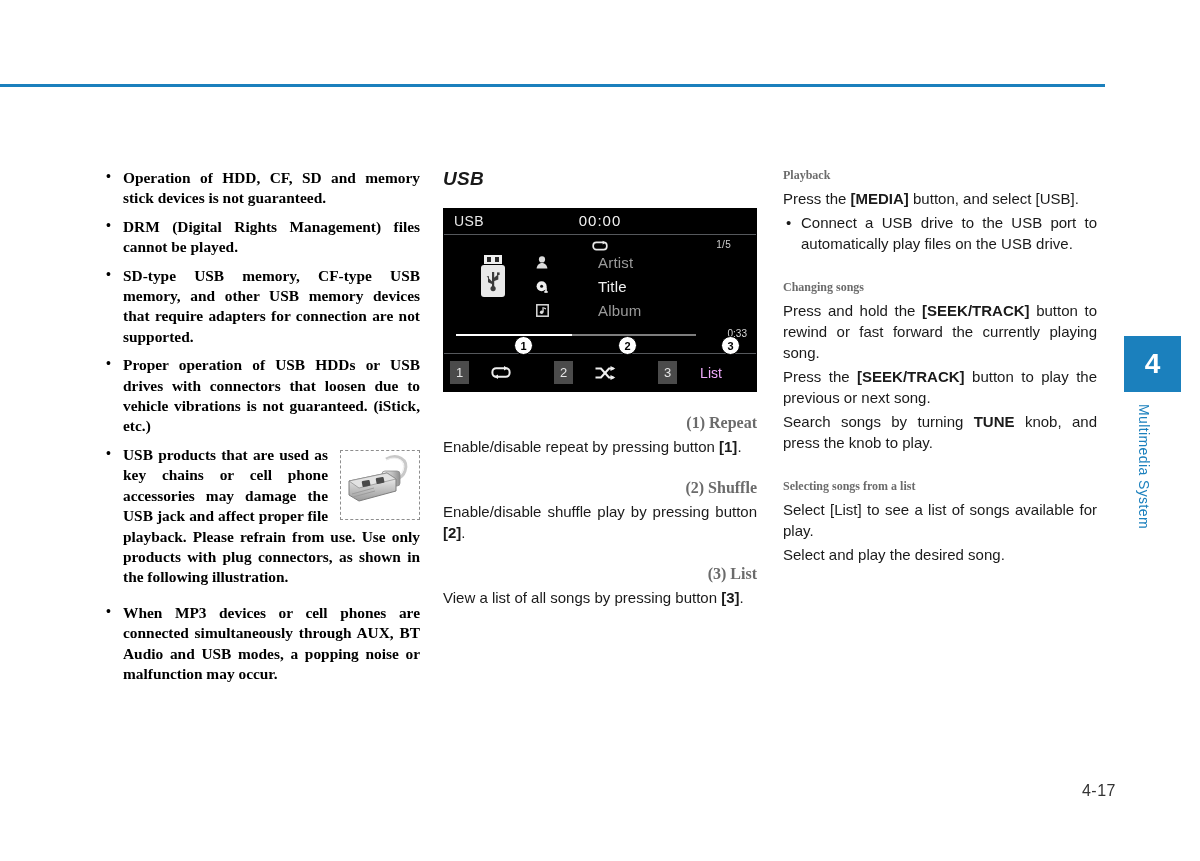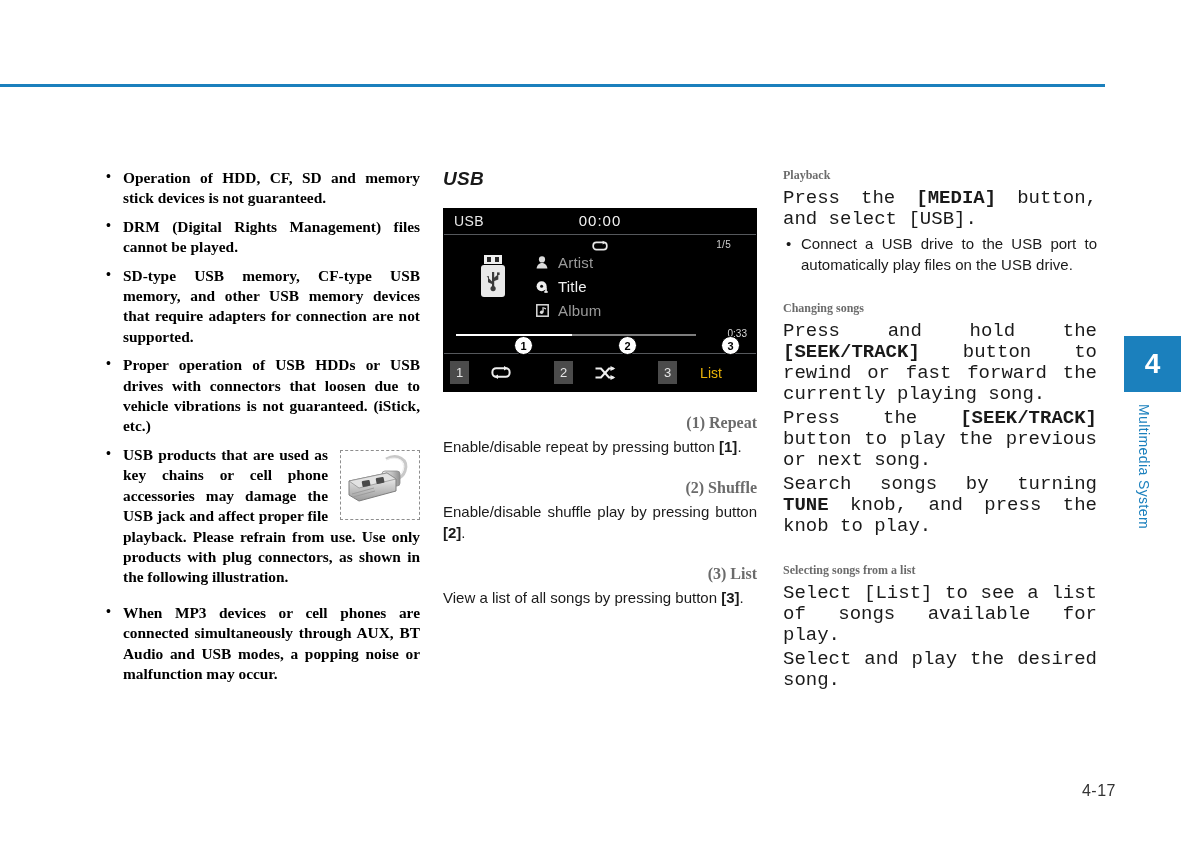--- a/index.html
+++ b/index.html
@@ -154,20 +154,21 @@
     width: 32px; height: 44px;
   }
   .meta {
     position: absolute;
     left: 90px; top: -3px;
   }
   .meta-row {
     display: flex;
     align-items: center;
     height: 24px;
+    gap: 40px;
   }
   .meta-ico {
     width: 16px;
     display: inline-flex;
     justify-content: center;
     align-items: center;
     margin-right: 8px;
   }
   .meta-txt {
     font-size: 15px;
@@ -235,21 +236,21 @@
     display: flex;
     align-items: center;
     justify-content: center;
   }
   .flabel {
     width: 100%;
     text-align: center;
     padding-left: 14px;
     box-sizing: border-box;
     font-size: 14px;
-    color: #eab308;
+    color: #f0abfc;
   }
 
   
   .callout {
     position: absolute;
     width: 17px; height: 17px;
     border-radius: 50%;
     background: #ffffff;
     color: #000000;
     font-family: "Liberation Sans", sans-serif;
@@ -285,22 +286,22 @@
   
   .r-head {
     font-family: "Liberation Serif", serif;
     font-weight: bold;
     font-size: 12px;
     color: #6b6b6b;
     margin: 0 0 5px 0;
   }
   .r-head.spaced { margin-top: 26px; }
   .r-para {
-    font-family: Liberation Mono, monospace;
-    font-size: 19px;
+    font-family: Liberation Sans, sans-serif;
+    font-size: 15px;
     line-height: 21px;
     color: #1a1a1a;
     margin: 0 0 3px 0;
     text-align: justify;
     text-justify: inter-word;
   }
   .r-bullets {
     margin: 2px 0 0 0;
     padding: 0;
     list-style: none;

